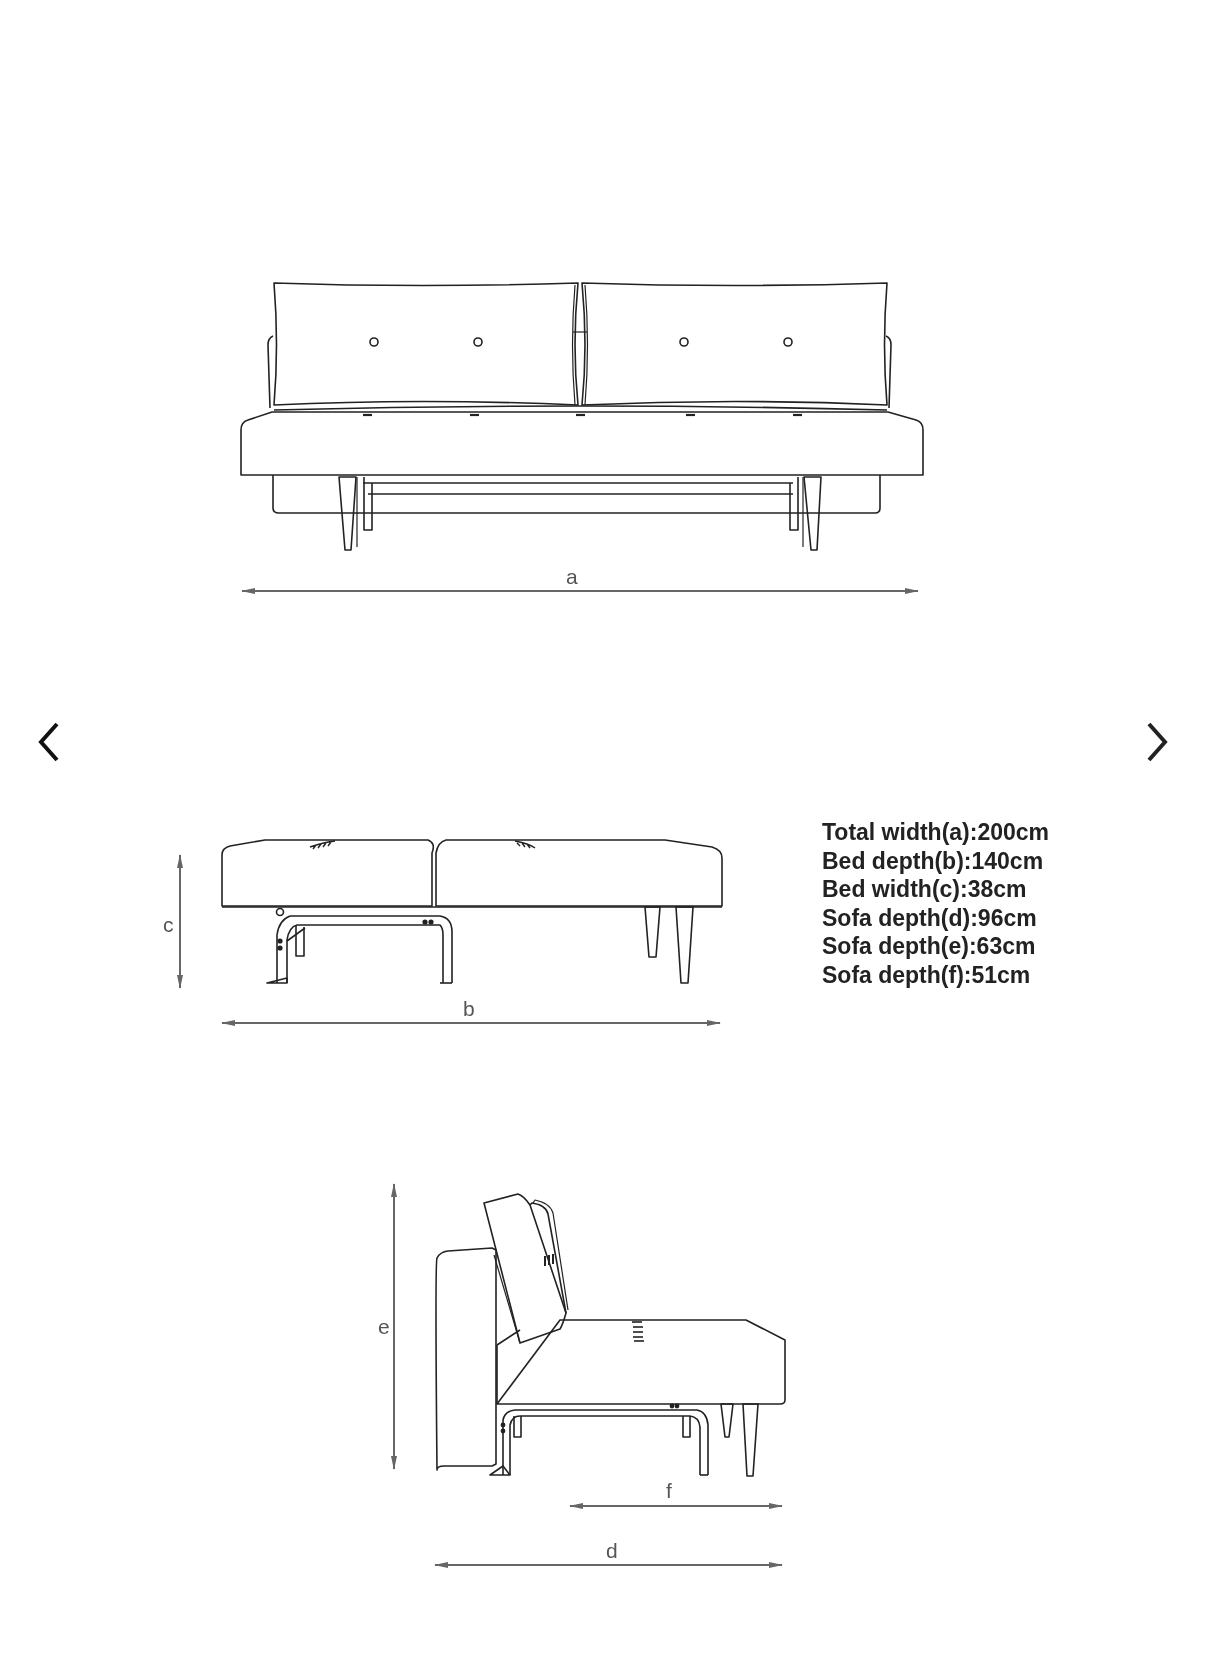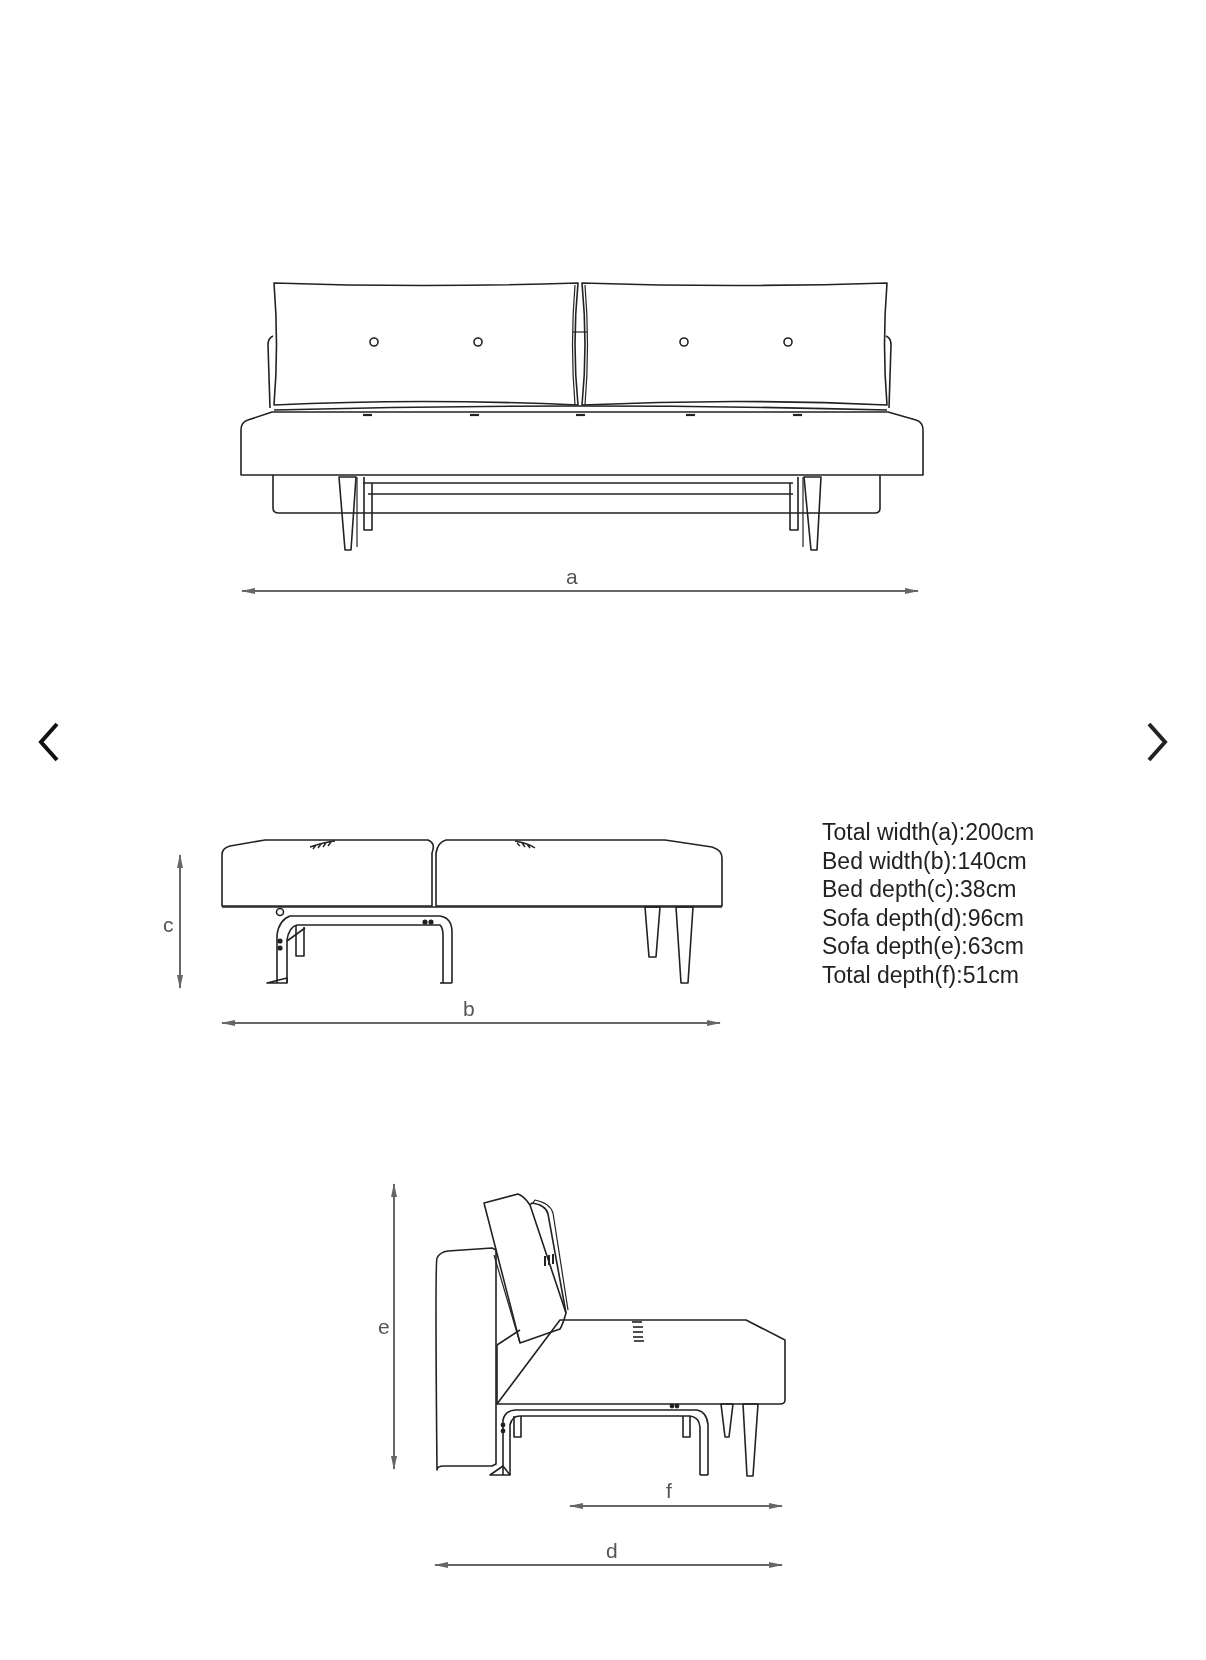--- a/index.html
+++ b/index.html
@@ -4,21 +4,21 @@
 <style>
   html, body { margin: 0; padding: 0; background: #ffffff; }
   body { width: 1206px; height: 1660px; position: relative; overflow: hidden;
          font-family: "Liberation Sans", sans-serif; }
   .canvas { position: absolute; left: 0; top: 0; width: 1206px; height: 1660px; }
   .nav-btn { position: absolute; width: 48px; height: 64px; top: 710px; cursor: pointer;
              display: flex; align-items: center; justify-content: center; background: transparent; border: none; padding: 0; }
   .nav-prev { left: 24px; }
   .nav-next { right: 24px; }
   .dim-label { position: absolute; font-size: 21px; color: #555555; line-height: 1; }
-  .specs { position: absolute; left: 822px; top: 818px; color: #222222; font-size: 23px; line-height: 28.5px; }
+  .specs { position: absolute; left: 822px; top: 818px; color: #222222; font-size: 23px; line-height: 28.5px; font-weight: bold; }
   .specs div { white-space: nowrap; }
 </style>
 </head>
 <body>
 
 <div class="canvas">
   <svg width="1206" height="1660" viewBox="0 0 1206 1660" xmlns="http://www.w3.org/2000/svg">
     <defs>
       <marker id="ah" markerWidth="14" markerHeight="8" refX="13" refY="4" orient="auto-start-reverse" markerUnits="userSpaceOnUse">
         <path d="M0,1 L14,4 L0,7 Z" fill="#666666"></path>
@@ -148,25 +148,25 @@
   <span class="dim-label" style="left:566px; top:566px;">a</span>
   <span class="dim-label" style="left:463px; top:998px;">b</span>
   <span class="dim-label" style="left:163px; top:914px;">c</span>
   <span class="dim-label" style="left:378px; top:1316px;">e</span>
   <span class="dim-label" style="left:666px; top:1480px;">f</span>
   <span class="dim-label" style="left:606px; top:1540px;">d</span>
 
   
   <div class="specs">
     <div>Total width(a):200cm</div>
-    <div>Bed width(b):140cm</div>
-    <div>Bed depth(c):38cm</div>
+    <div>Bed depth(b):140cm</div>
+    <div>Bed width(c):38cm</div>
     <div>Sofa depth(d):96cm</div>
     <div>Sofa depth(e):63cm</div>
-    <div>Total depth(f):51cm</div>
+    <div>Sofa depth(f):51cm</div>
   </div>
 </div>
 
 <button class="nav-btn nav-prev" aria-label="chevron-left-icon">
   <svg width="30" height="44" viewBox="0 0 30 44">
     <polyline points="24,4 8,22 24,40" fill="none" stroke="#111111" stroke-width="4" stroke-linejoin="miter"></polyline>
   </svg>
 </button>
 <button class="nav-btn nav-next" aria-label="chevron-right-icon">
   <svg width="30" height="44" viewBox="0 0 30 44">

